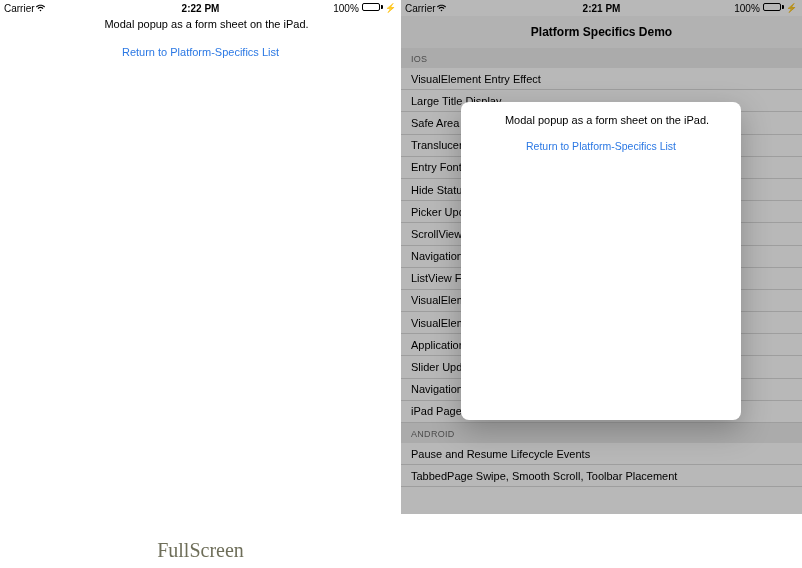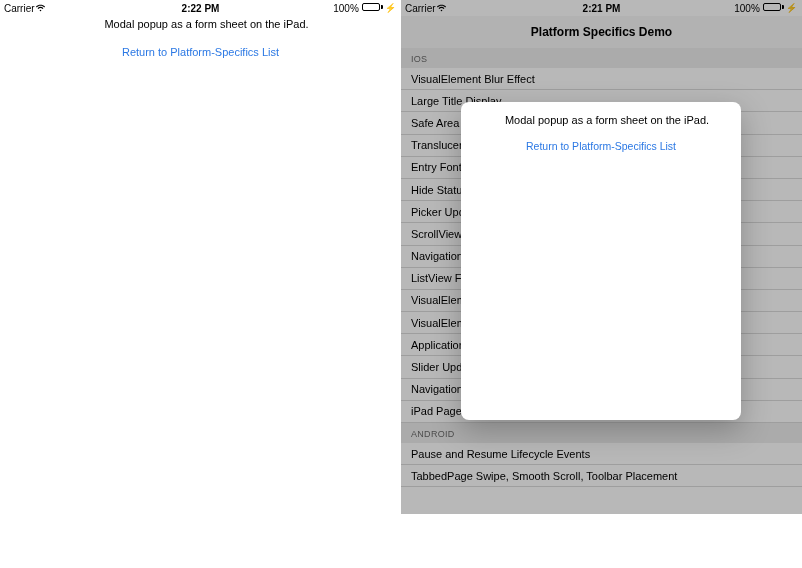--- a/index.html
+++ b/index.html
@@ -83,21 +83,21 @@
           <span>100%</span>
           <span class="battery">
             <span class="battery-body"><span class="battery-fill"></span></span>
               <span class="battery-tip"></span>
           </span>
           <span style="color:#000;font-size:9px;">⚡</span>
         </div>
       </div>
       <div class="nav-bar">Platform Specifics Demo</div>
       <div class="section-header">IOS</div>
-      <div class="list-row">VisualElement Blur Effect</div>
+      <div class="list-row">VisualElement Entry Effect</div>
       <div class="list-row">Large Title Display</div>
       <div class="list-row">Safe Area Layout Guide</div>
       <div class="list-row">Translucent Navigation Bar</div>
       <div class="list-row">Entry FontSize</div>
       <div class="list-row">Hide Status Bar</div>
       <div class="list-row">Picker UpdateMode</div>
       <div class="list-row">ScrollView DelayContentTouches</div>
       <div class="list-row">NavigationPage Translucent</div>
       <div class="list-row">ListView FullWidth Separators</div>
       <div class="list-row">VisualElement Legacy Color Mode</div>
@@ -114,13 +114,14 @@
     <div class="sheet">
       <div class="modal-title">Modal popup as a form sheet on the iPad.</div>
       <a class="link">Return to Platform-Specifics List</a>
     </div>
     <div class="whiteout"></div>
   </div>
 
 </div>
 
 <div class="caption-row">
+  <div>FullScreen</div>
 </div>
 
 </body></html>

